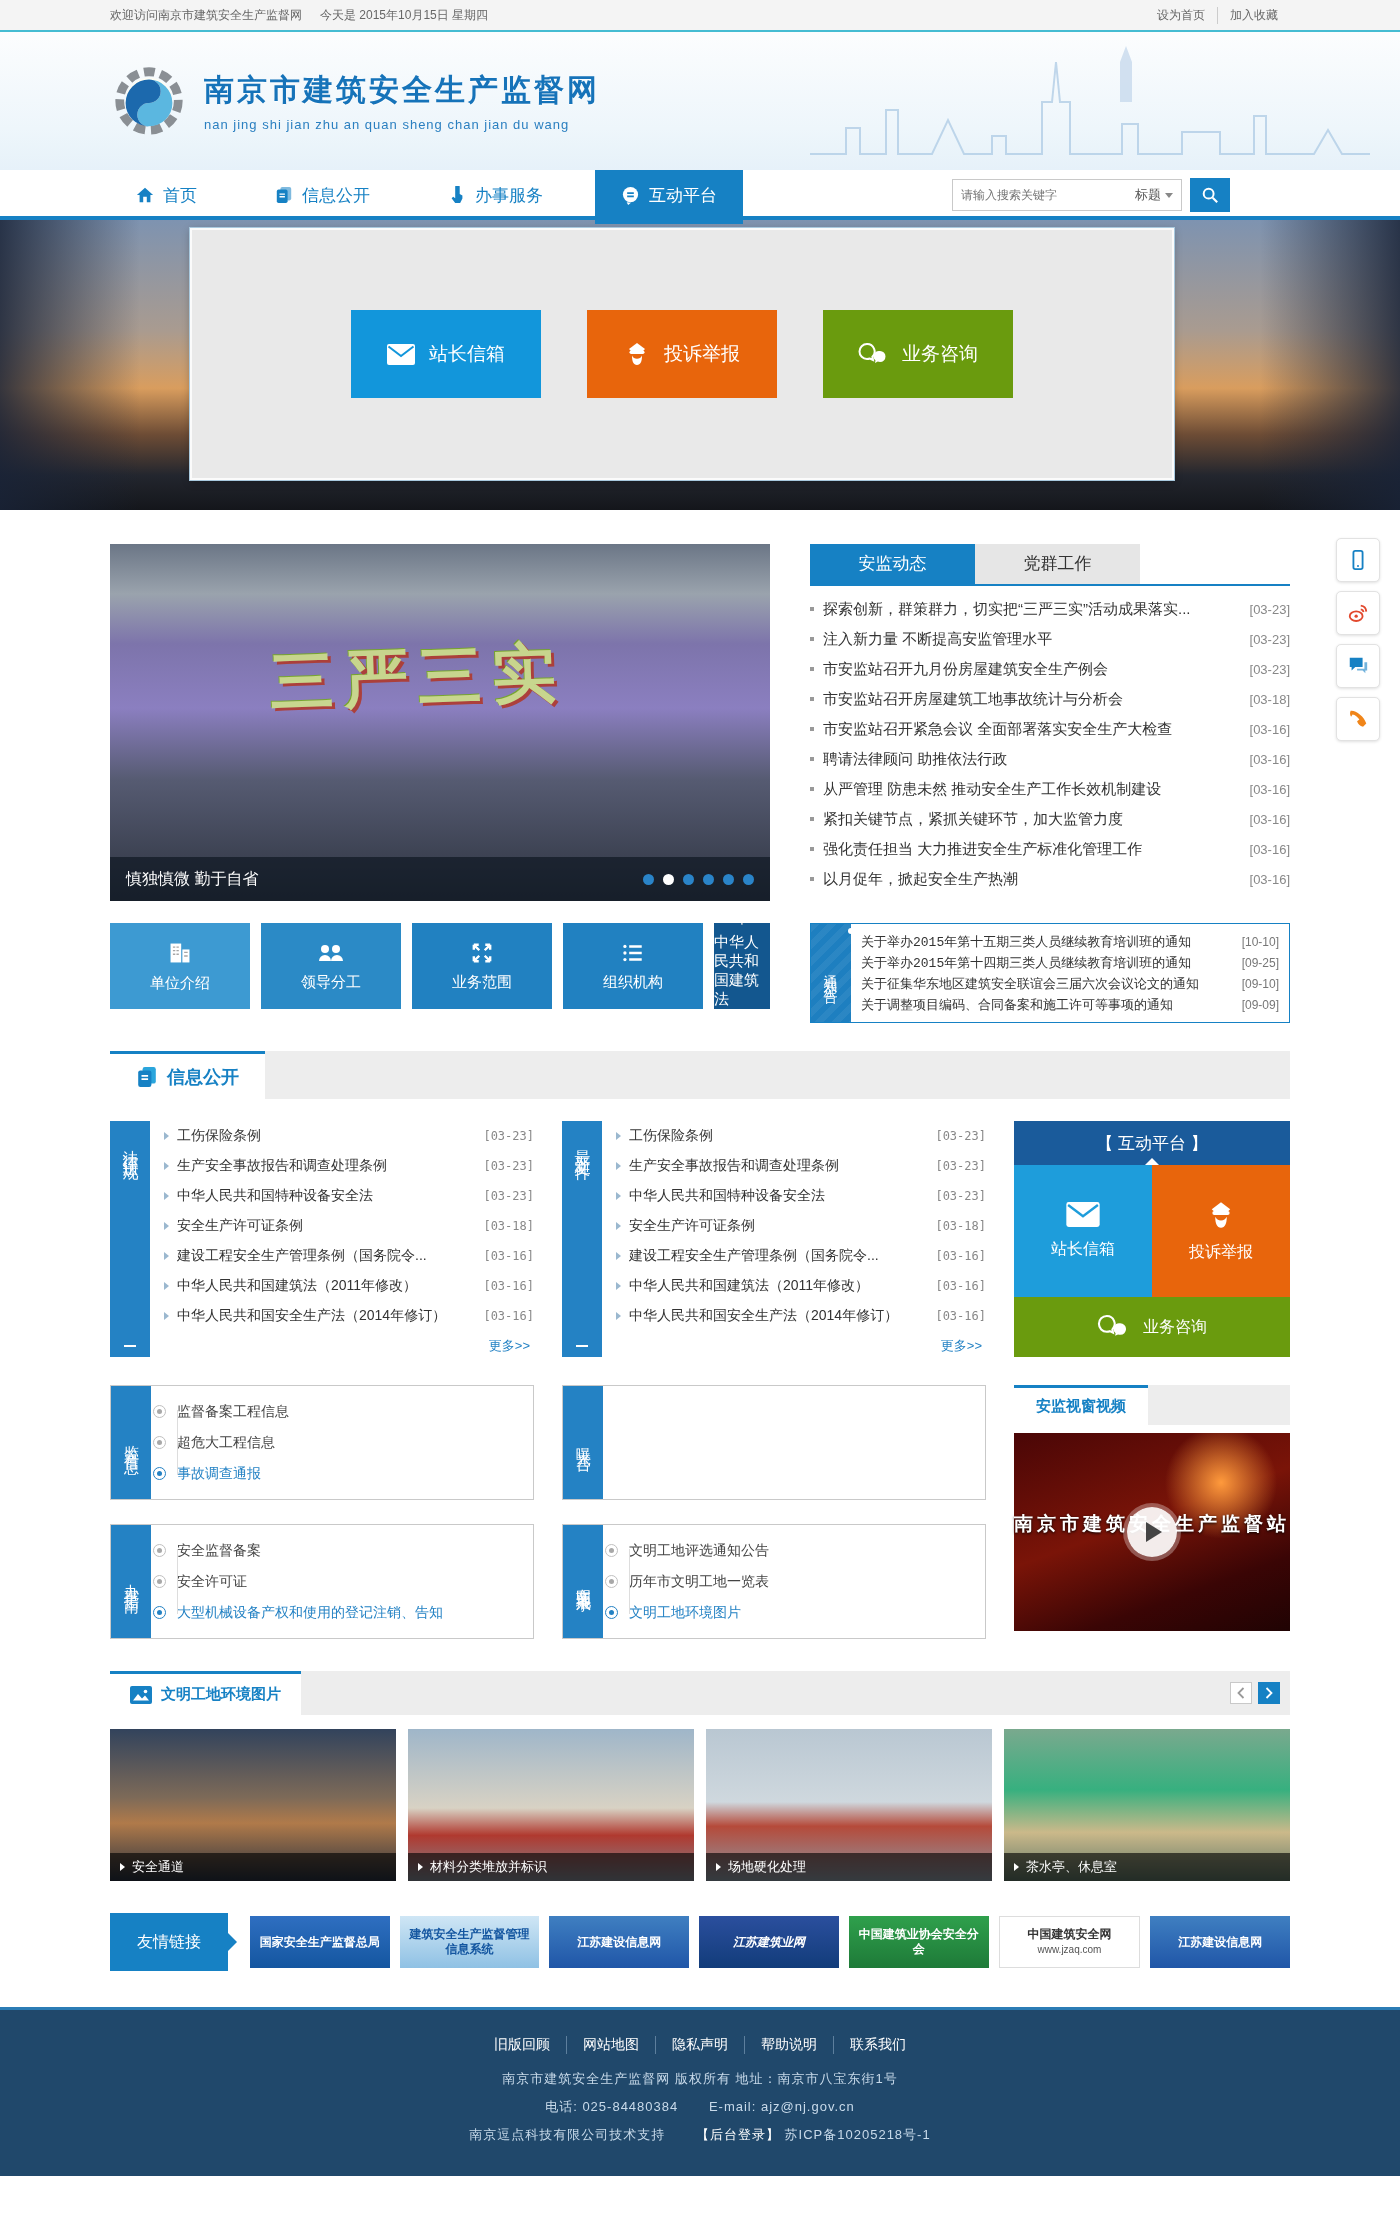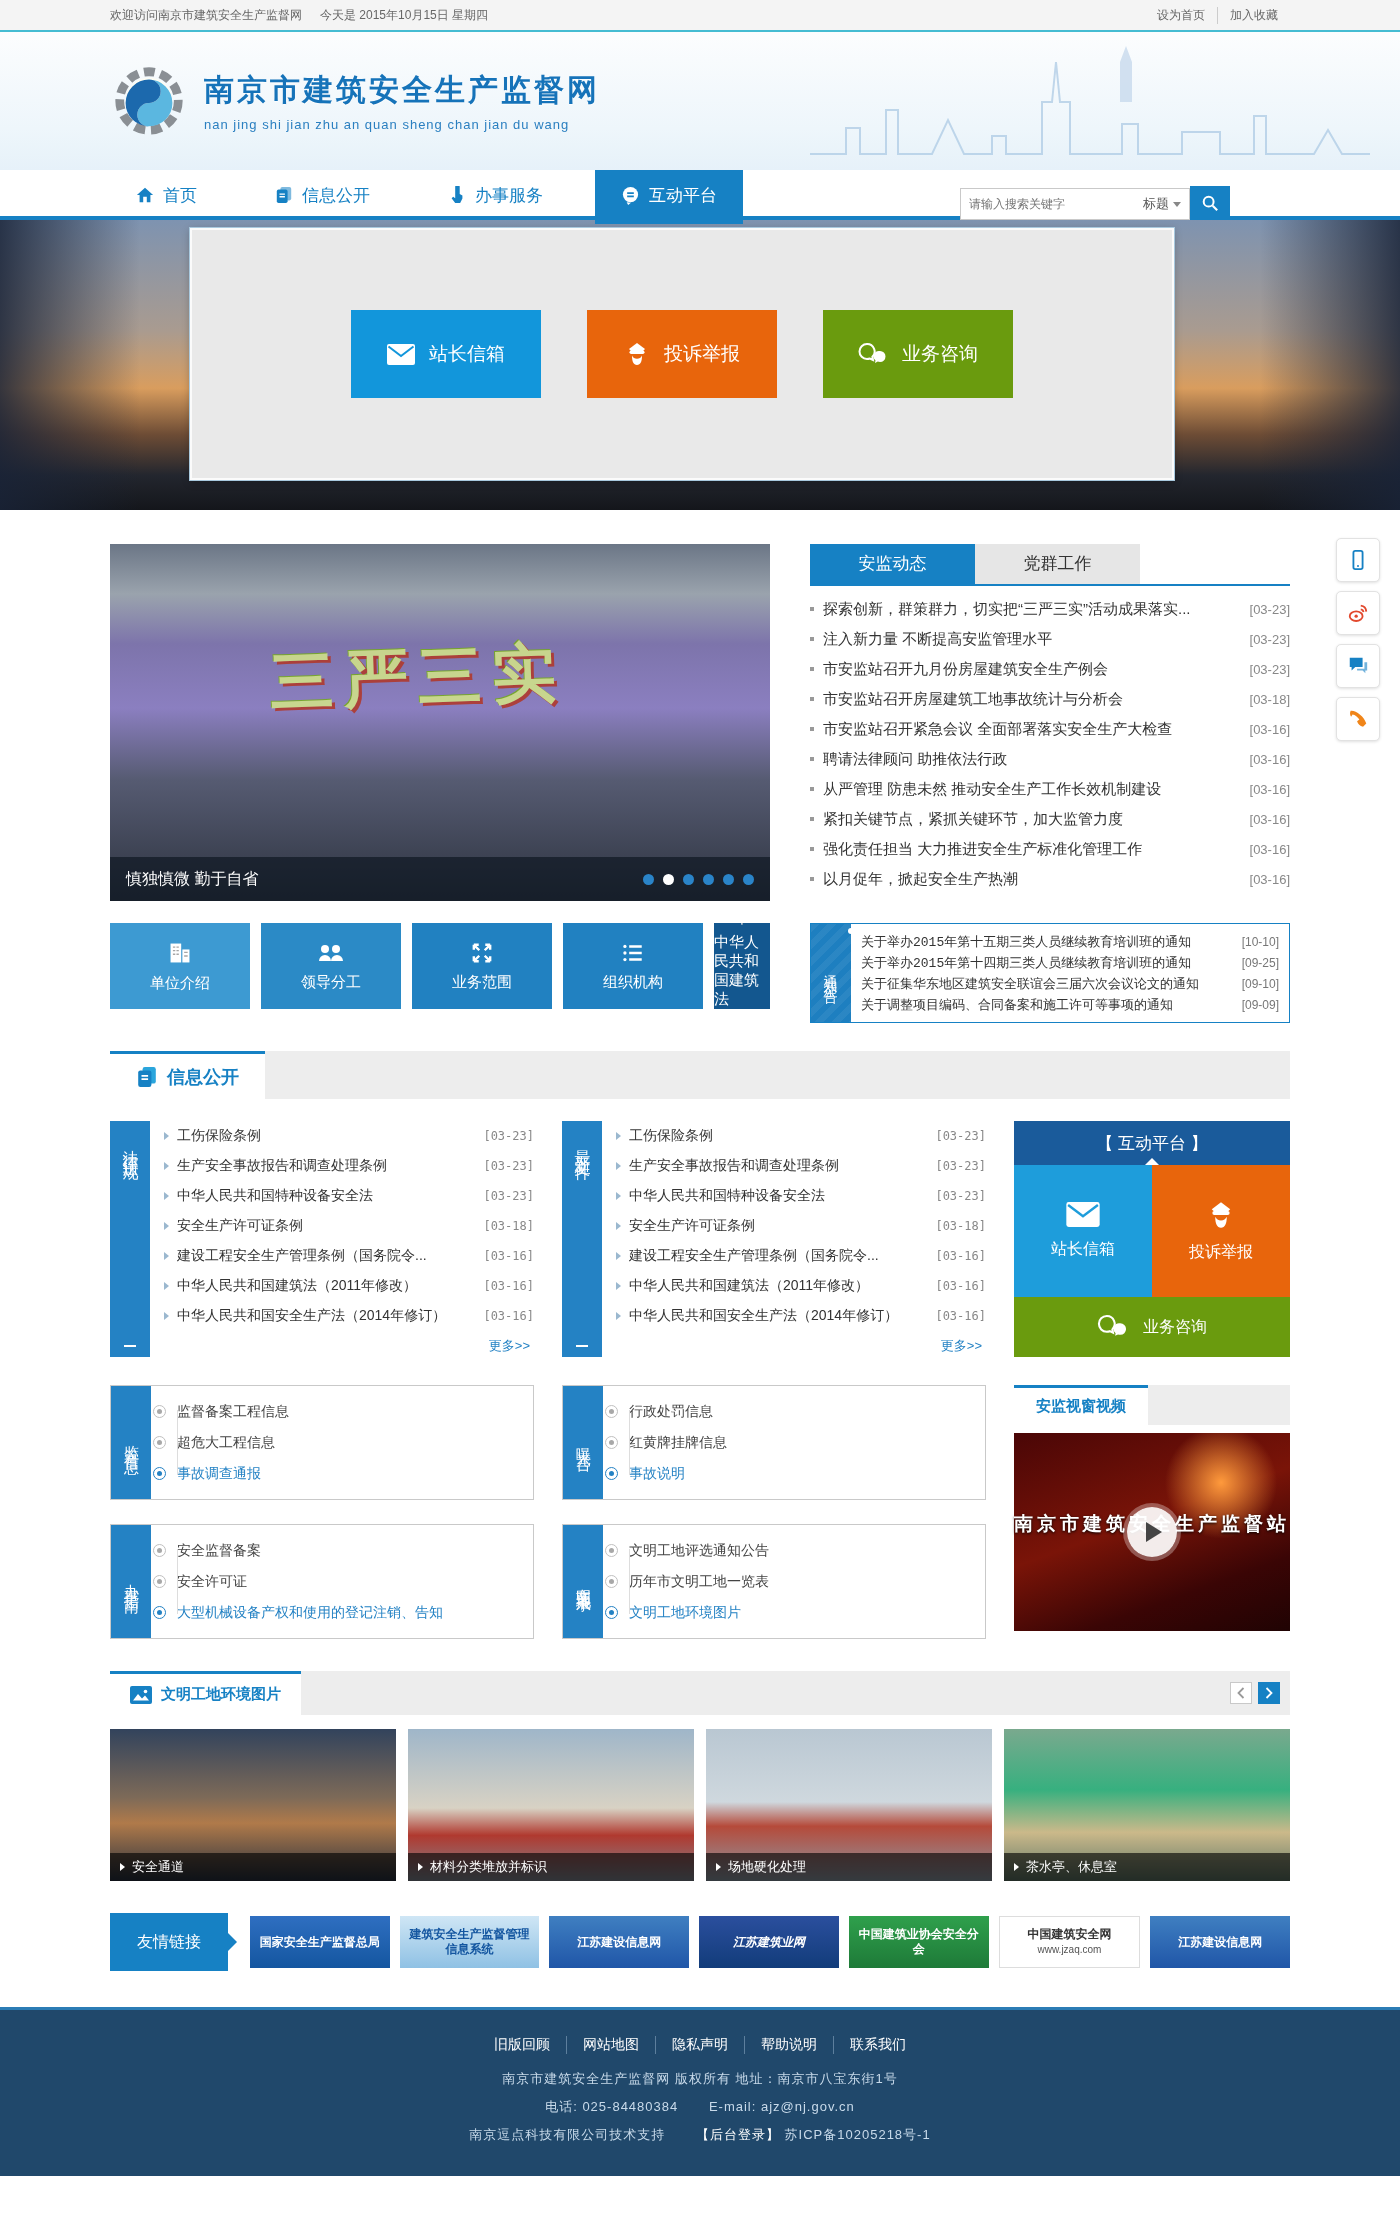--- a/index.html
+++ b/index.html
@@ -26,21 +26,21 @@
   .titles .site-title { font-size:30px; font-weight:bold; color:#1673b9; letter-spacing:3px; text-shadow:0 1px 1px rgba(255,255,255,.8); }
   .titles .site-pinyin { font-size:13px; color:#2a7fc0; margin-top:6px; letter-spacing:1px; }
 
   
   .navbar { height:50px; background:#fff; border-bottom:4px solid #1681c4; position:relative; z-index:5; }
   .nav-inner { display:flex; align-items:stretch; height:50px; }
   .nav-item { display:flex; align-items:center; gap:9px; padding:0 26px; margin-right:26px; font-size:17px; color:#1681c4; cursor:pointer; }
   .nav-item svg { color:#1681c4; }
   .nav-item.active { background:#1681c4; color:#fff; margin-bottom:-4px; padding-bottom:4px; }
   .nav-item.active svg { color:#fff; }
-  .search-area { margin-left:auto; display:flex; align-items:flex-end; gap:0; margin-right:60px;padding-left:36px; }
+  .search-area { margin-left:auto; display:flex; align-items:center; gap:8px; margin-right:60px;padding-left:36px; }
   .search-box { width:230px; height:32px; border:1px solid #c9c9c9; background:#fff; display:flex; align-items:center; padding:0 8px; }
   .search-box input { border:none; outline:none; flex:1; font-size:12px; color:#555; background:transparent; }
   .search-cat { font-size:13px; color:#555; display:flex; align-items:center; gap:4px; padding-left:6px; }
   .caret { width:0; height:0; border-left:4px solid transparent; border-right:4px solid transparent; border-top:5px solid #888; }
   .search-btn { width:40px; height:34px; background:#1681c4; border:none; display:flex; align-items:center; justify-content:center; cursor:pointer; }
 
   
   .banner { height:290px; position:relative;
     background:
       linear-gradient(90deg, rgba(25,35,55,.85) 0%, rgba(25,35,55,0) 10%, rgba(25,35,55,0) 90%, rgba(25,35,55,.85) 100%),
@@ -585,34 +585,20 @@
           <li class="box-item hl">
               <span class="bul"></span>
               <span>事故调查通报</span>
             </li>
         </ul>
       </div>
       <div class="info-box">
         <div class="box-ribbon">
             <span class="v-text">曝光台</span>
           </div>
-        <ul class="box-list">
-          <li class="box-item">
-              <span class="bul"></span>
-              <span>行政处罚信息</span>
-            </li>
-          <li class="box-item">
-              <span class="bul"></span>
-              <span>红黄牌挂牌信息</span>
-            </li>
-          <li class="box-item hl">
-              <span class="bul"></span>
-              <span>事故说明</span>
-            </li>
-        </ul>
       </div>
 
       <div class="video-col">
         <div class="video-header">
           <div class="video-tab">安监视窗视频</div>
         </div>
         <div class="video-thumb">
           <div class="video-overlay-text">南京市建筑安全生产监督站</div>
           <div class="play-btn">
               <div class="play-tri"></div>

